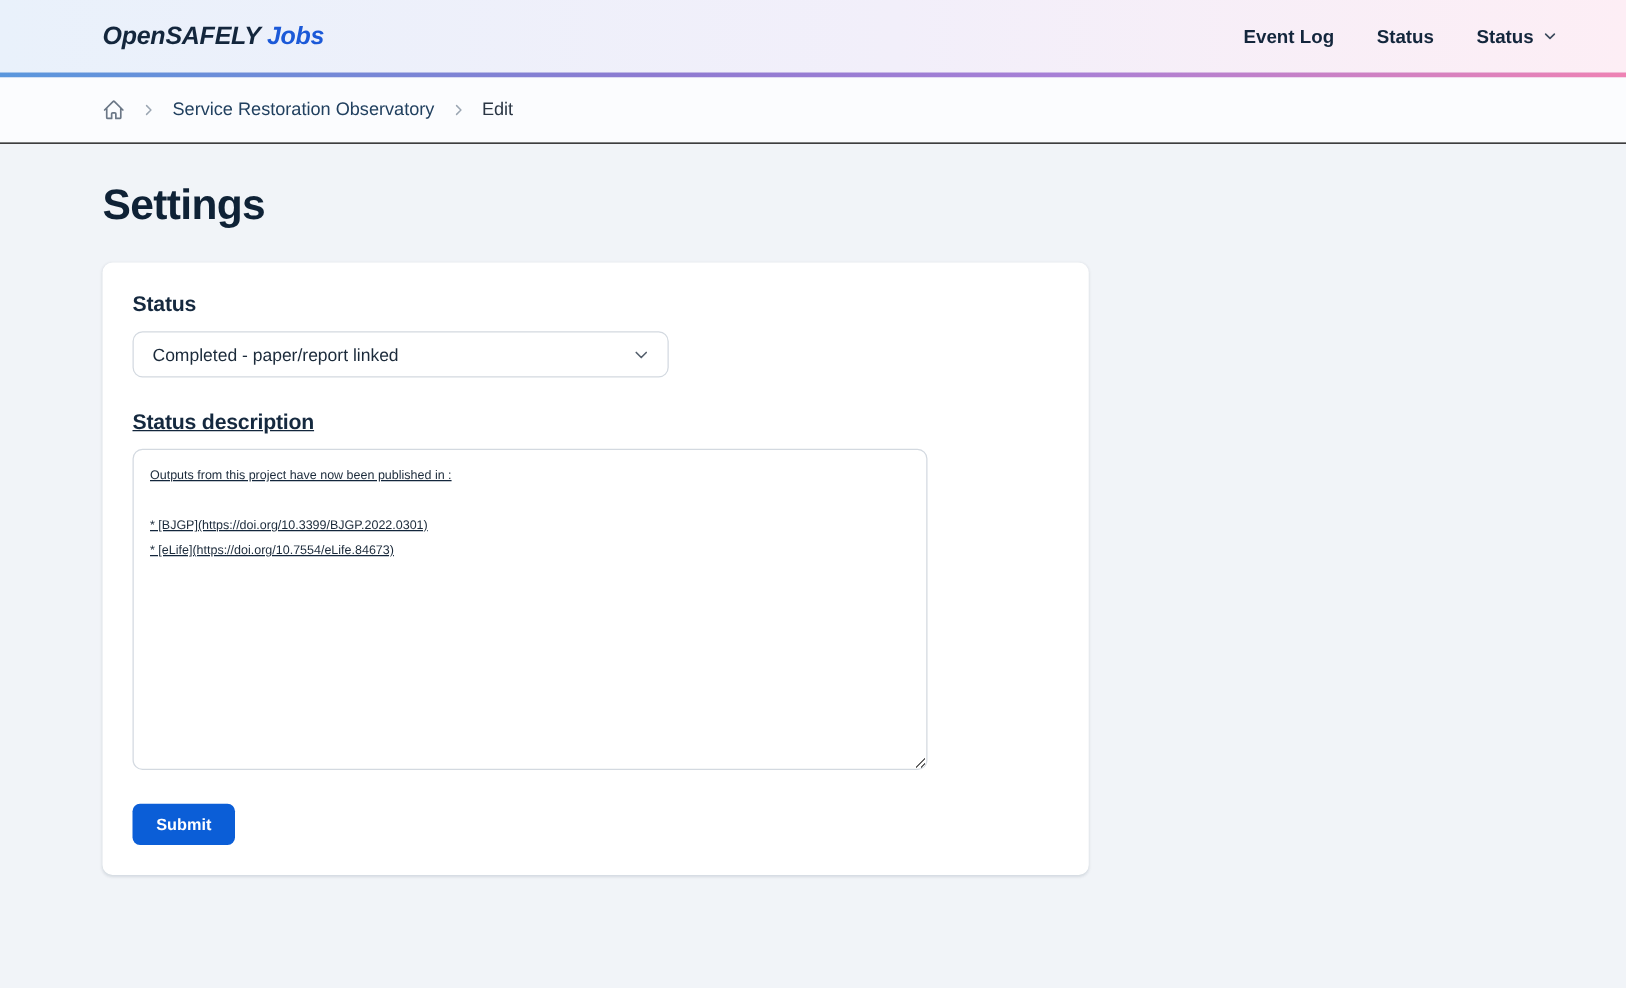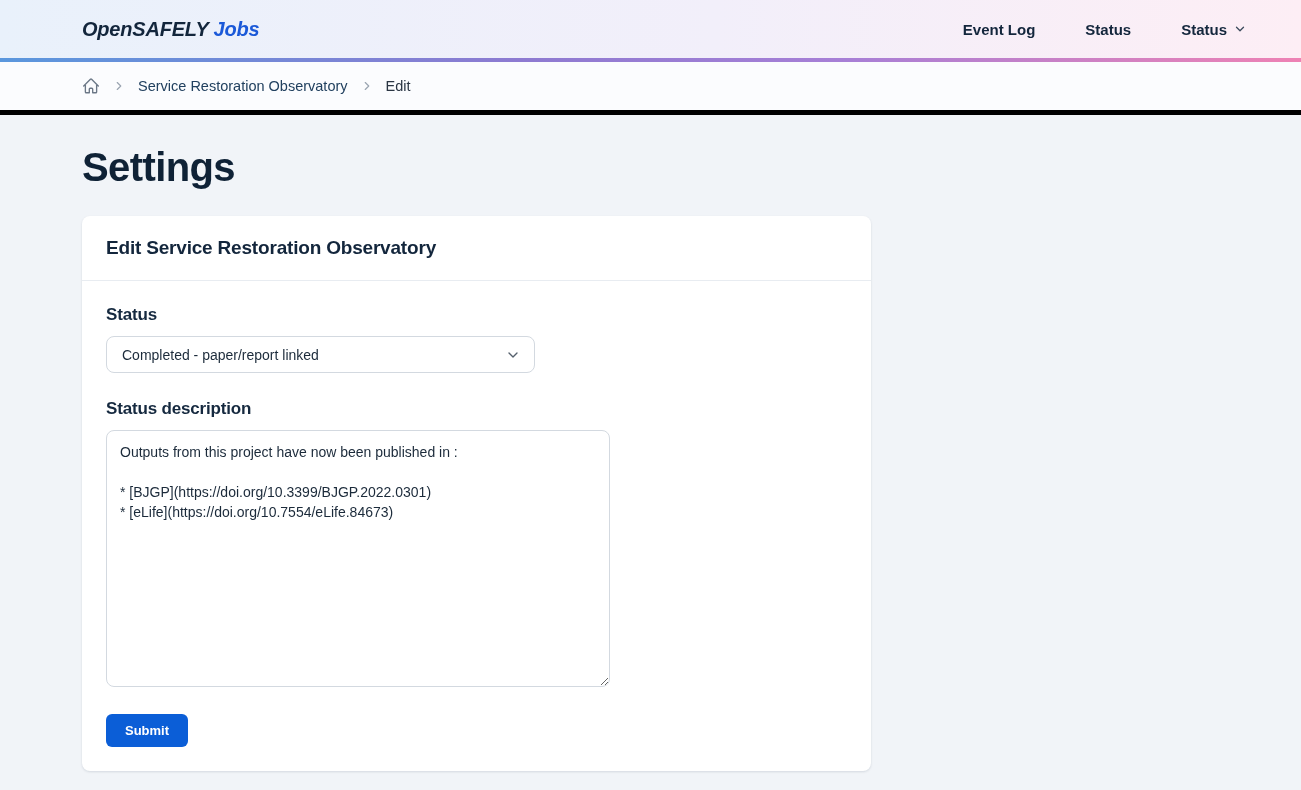--- a/index.html
+++ b/index.html
@@ -21,63 +21,63 @@
   .header-inner {
     width: 100%;
     padding: 0 54px 0 82px;
     display: flex;
     align-items: center;
     justify-content: space-between;
   }
   .brand { text-decoration: none; font-size: 20px; font-weight: 700; letter-spacing: -0.01em; cursor: pointer; font-style: italic; }
   .brand-primary { color: #13263c; }
   .brand-secondary { color: #1b59d8; }
-  .main-nav { display: flex; align-items: center; gap: 50px; }
+  .main-nav { display: flex; align-items: center; gap: 34px; }
   .nav-link {
     text-decoration: none;
     color: #13263c;
     font-size: 15px;
     font-weight: 600;
     display: inline-flex;
     align-items: center;
     gap: 6px;
     cursor: pointer;
   }
   .chev-down { width: 14px; height: 14px; stroke: #3c4a5c; }
 
   .gradient-bar {
     height: 4px;
     background: linear-gradient(90deg, #5a97dd 0%, #8d7ad1 40%, #a77fd6 65%, #ee82b4 100%);
   }
 
   
   .breadcrumb-bar {
     background: #fbfcfe;
-    border-bottom: 5px solid #000000;
+    border-bottom: 1px solid #000000;
     height: 53px;
     display: flex;
     align-items: center;
   }
   .breadcrumb {
     padding-left: 82px;
     display: flex;
     align-items: center;
     gap: 12px;
     font-size: 14.5px;
   }
   .home-link { display: inline-flex; align-items: center; cursor: pointer; }
   .home-icon { width: 18px; height: 18px; stroke: #6b7786; fill: none; }
   .crumb-sep { width: 14px; height: 14px; stroke: #9aa5b1; fill: none; }
   .crumb-link { color: #21405f; text-decoration: none; font-weight: 500; cursor: pointer; }
   .crumb-current { color: #2a3543; font-weight: 500; }
 
   
   .main-wrap { padding: 30px 0 0 82px; }
   .page-title {
-    font-size: 40px;
+    font-size: 34px;
     font-weight: 800;
     letter-spacing: -0.015em;
     color: #0f2236;
     margin-bottom: 26px;
   }
 
   .card {
     width: 789px;
     background: #ffffff;
     border-radius: 8px;
@@ -111,30 +111,30 @@
     display: flex;
     align-items: center;
     justify-content: space-between;
     padding: 0 13px 0 15px;
     font-size: 14px;
     color: #1b2a3a;
     cursor: pointer;
   }
   .select-chev { width: 16px; height: 16px; stroke: #55606d; }
 
-  .description-group { margin-top: 26px; }
+  .description-group { margin-top: 26px; text-decoration: underline; }
   .status-textarea {
     margin-top: 11px;
-    width: 504px;
+    width: 636px;
     height: 257px;
     border: 1px solid #d3d9e0;
     border-radius: 8px;
     padding: 11px 13px;
     font-family: "Liberation Sans", sans-serif;
-    font-size: 14px;
+    font-size: 10px;
     line-height: 20px;
     color: #1b2a3a;
     resize: both;
     outline: none;
     display: block;
   }
 
   .submit-button {
     margin-top: 27px;
     background: #0b5ed7;
@@ -186,23 +186,20 @@
         <polyline points="9 6 15 12 9 18"></polyline>
       </svg>
     <span class="crumb-current">Edit</span>
   </nav>
 </div>
 
 <main class="main-wrap">
   <h1 class="page-title">Settings</h1>
 
   <section class="card">
-    <div class="card-header">
-      <h2 class="card-title">Edit Service Restoration Observatory</h2>
-    </div>
     <div class="card-body">
       <label class="field-label">Status</label>
       <div class="select-control">
         <span>Completed - paper/report linked</span>
         <svg class="select-chev" viewBox="0 0 24 24" fill="none" stroke-width="2" stroke-linecap="round" stroke-linejoin="round">
             <polyline points="6 9 12 15 18 9"></polyline>
           </svg>
       </div>
 
       <div class="description-group">

